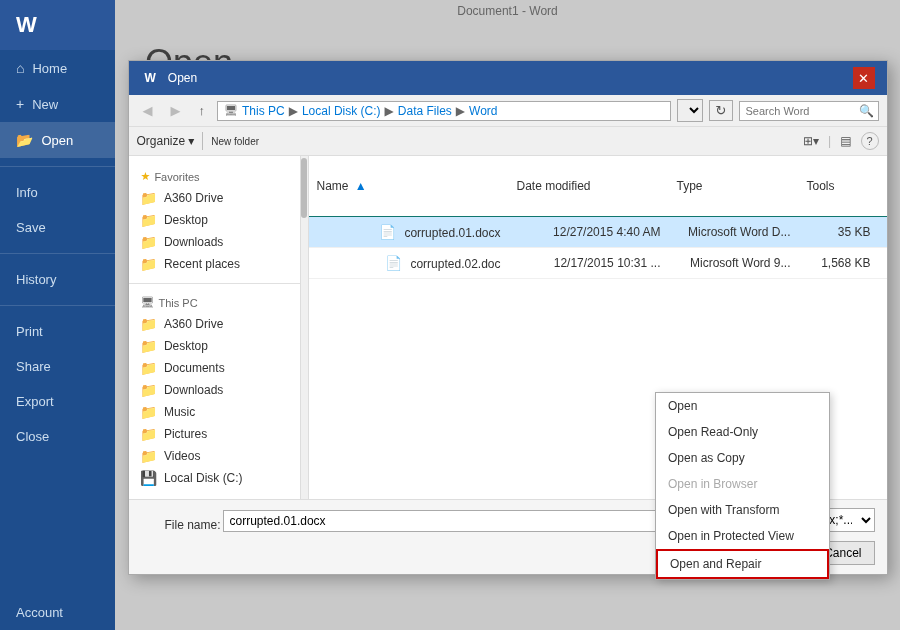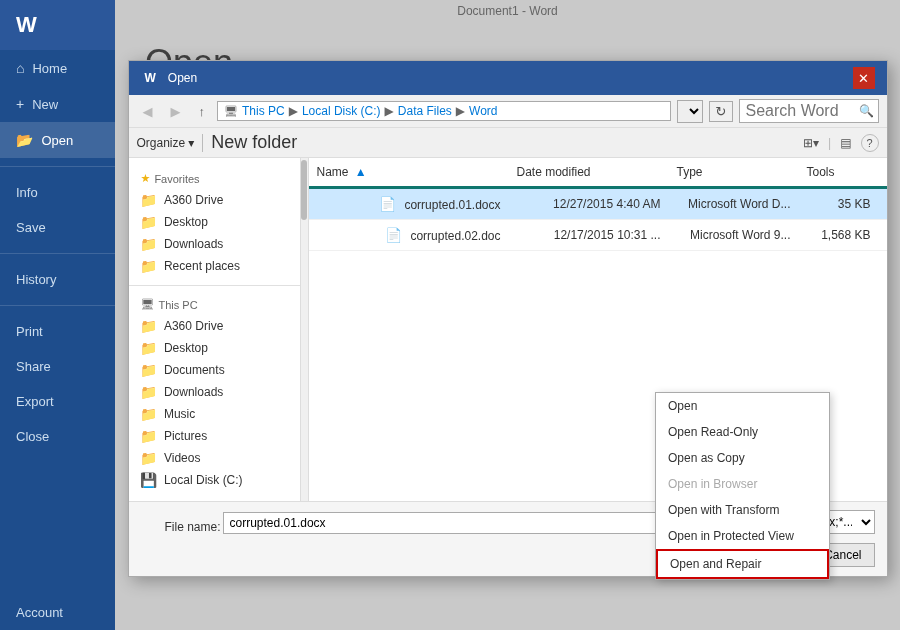--- a/index.html
+++ b/index.html
@@ -148,21 +148,21 @@
       border: 1px solid #aaa;
       padding: 2px 6px;
       width: 140px;
       display: flex;
       align-items: center;
       gap: 4px;
     }
     .search-box input {
       border: none;
       outline: none;
-      font-size: 16px;
+      font-size: 11px;
       width: 110px;
       color: #a16207;
     }
 
     
     .dialog-toolbar {
       background: #f0f0f0;
       border-bottom: 1px solid #ddd;
       padding: 4px 8px;
       display: flex;
@@ -175,21 +175,21 @@
       cursor: pointer;
       font-size: 12px;
       color: #333;
       display: flex;
       gap: 3px;
     }
     .new-folder-btn {
       background: none;
       border: none;
       cursor: pointer;
-      font-size: 18px;
+      font-size: 10px;
       color: #333;
     }
     .toolbar-sep { width: 1px; background: #bbb; height: 18px; }
     .view-btns { margin-left: auto; display: flex; align-items: center; gap: 4px; }
     .view-btn {
       background: none;
       border: 1px solid transparent;
       cursor: pointer;
       padding: 2px 4px;
       font-size: 12px;
@@ -267,22 +267,22 @@
     .file-panel {
       flex: 1;
       background: white;
       display: flex;
       flex-direction: column;
     }
     .file-list-header {
       display: flex;
       align-items: center;
       background: white;
-      border-bottom: 3px solid #0f766e;
-      padding: 4px 0;
+      border-bottom: 1px solid #0f766e;
+      padding: 20px 0;
     }
     .col-sort-arrow { color: #0078d7; margin-left: 3px; }
     .col-header {
       padding: 3px 8px;
       font-size: 12px;
       color: #333;
       cursor: pointer;
       user-select: none;
     }
     .col-name { width: 200px; }

